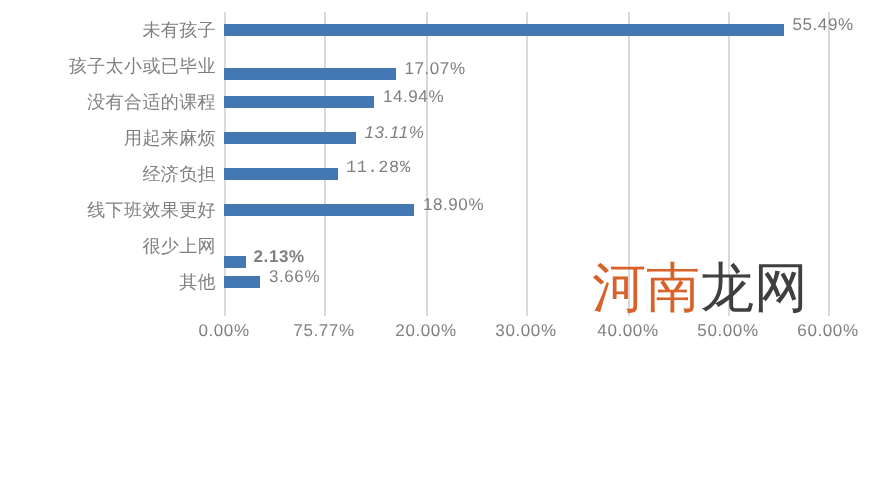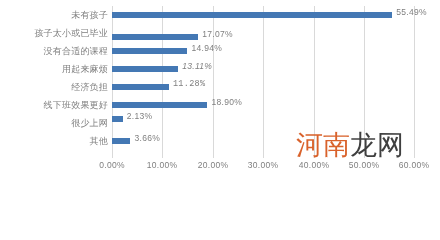--- a/index.html
+++ b/index.html
@@ -164,35 +164,35 @@
     <div class="bar-row" style="top:72px;font-family:Liberation Mono, monospace;">
       <div class="bar" id="bar-4" style="width: 56.96px; background: rgb(68, 120, 180);"></div>
       <div class="bar-value" id="val-4" style="left: 60.96px; color: rgb(127, 127, 127);">11.28%</div>
     </div>
 
     <div class="bar-row" style="top:90px;">
       <div class="bar" id="bar-5" style="width: 95.45px; background: rgb(68, 120, 180);"></div>
       <div class="bar-value" id="val-5" style="left: 99.45px; color: rgb(127, 127, 127);">18.90%</div>
     </div>
 
-    <div class="bar-row" style="top:104px;">
+    <div class="bar-row" style="top:116px;font-weight:bold;">
       <div class="bar" id="bar-6" style="width: 10.76px; background: rgb(68, 120, 180);"></div>
       <div class="bar-value" id="val-6" style="left: 14.76px; color: rgb(127, 127, 127);">2.13%</div>
     </div>
 
     <div class="bar-row" style="top:126px;">
       <div class="bar" id="bar-7" style="width: 18.48px; background: rgb(68, 120, 180);"></div>
       <div class="bar-value" id="val-7" style="left: 22.48px; color: rgb(127, 127, 127);">3.66%</div>
     </div>
 
   </div>
 
   <div class="axis-labels">
     <div class="axis-tick-label" style="left: 112px; color: rgb(127, 127, 127);">0.00%</div>
-    <div class="axis-tick-label" style="left: 162px; color: rgb(127, 127, 127);">10.00%</div>
+    <div class="axis-tick-label" style="left: 162px; color: rgb(127, 127, 127);">75.77%</div>
     <div class="axis-tick-label" style="left: 213px; color: rgb(127, 127, 127);">20.00%</div>
     <div class="axis-tick-label" style="left: 263px; color: rgb(127, 127, 127);">30.00%</div>
     <div class="axis-tick-label" style="left: 314px; color: rgb(127, 127, 127);">40.00%</div>
     <div class="axis-tick-label" style="left: 364px; color: rgb(127, 127, 127);">50.00%</div>
     <div class="axis-tick-label" style="left: 414px; color: rgb(127, 127, 127);">60.00%</div>
   </div>
 
   <div class="watermark">
     <span class="wm-a" style="color: rgb(217, 98, 43);">河南</span><span class="wm-b" style="color: rgb(63, 63, 63);">龙网</span>
   </div>

